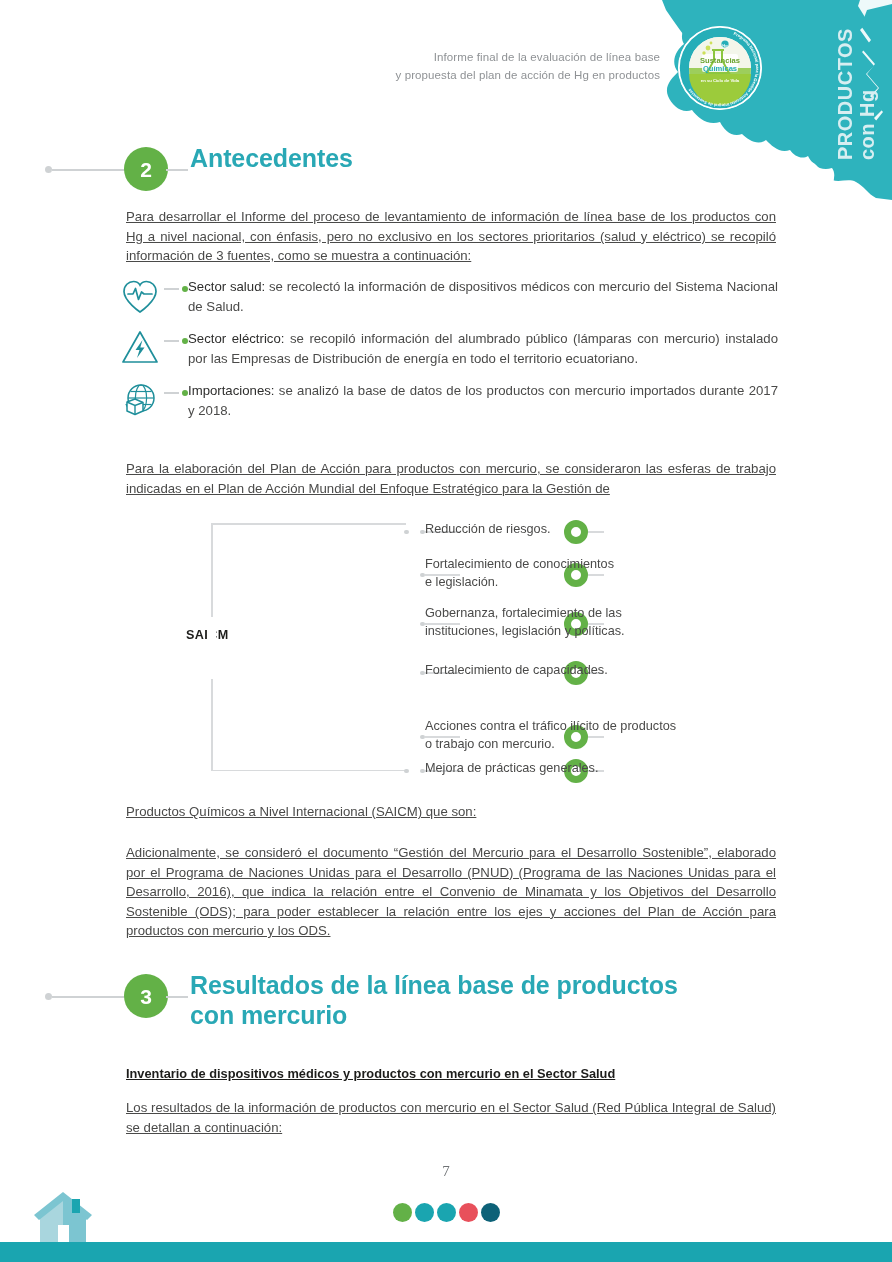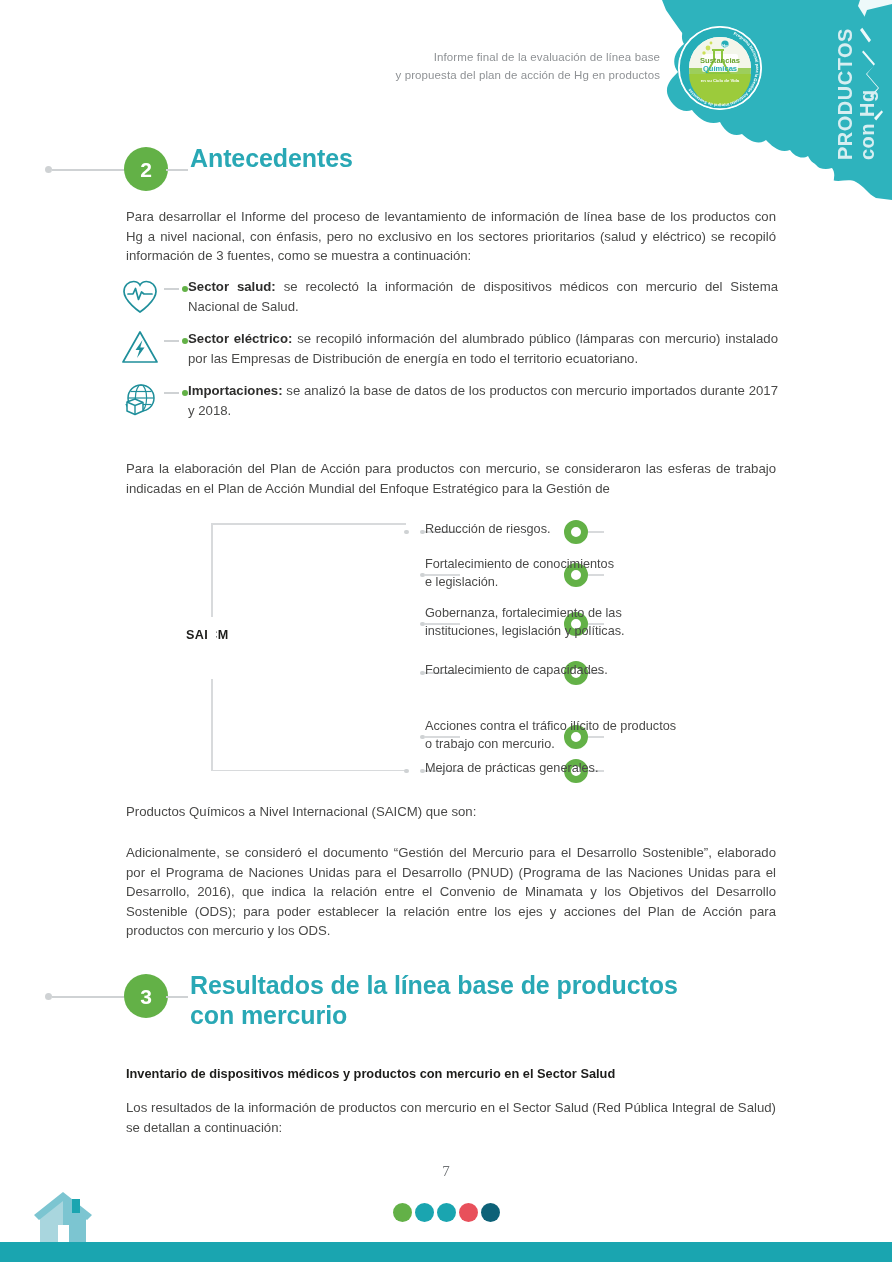--- a/index.html
+++ b/index.html
@@ -138,20 +138,21 @@
 
   
   .para {
     position: absolute;
     left: 126px;
     width: 650px;
     font-size: 13.2px;
     line-height: 19.6px;
     color: #4a4a49;
     text-align: justify;
+    text-decoration: underline;
   }
   .para.nojust { text-align: left; }
 
   
   .bullets {
     position: absolute;
     left: 118px;
     top: 272px;
     width: 660px;
   }
@@ -192,21 +193,21 @@
     background: #63b147;
   }
   .bullet-text {
     flex: 1 1 auto;
     font-size: 13.2px;
     line-height: 19.6px;
     color: #4a4a49;
     text-align: justify;
     padding-top: 5px;
   }
-  .bullet-text b { color: #2e2e2d; font-weight: bold; }
+  .bullet-text b { color: #2e2e2d; font-weight: normal; }
 
   
   .saicm {
     position: absolute;
     left: 180px;
     top: 512px;
     width: 600px;
     height: 268px;
   }
   .saicm-label {

